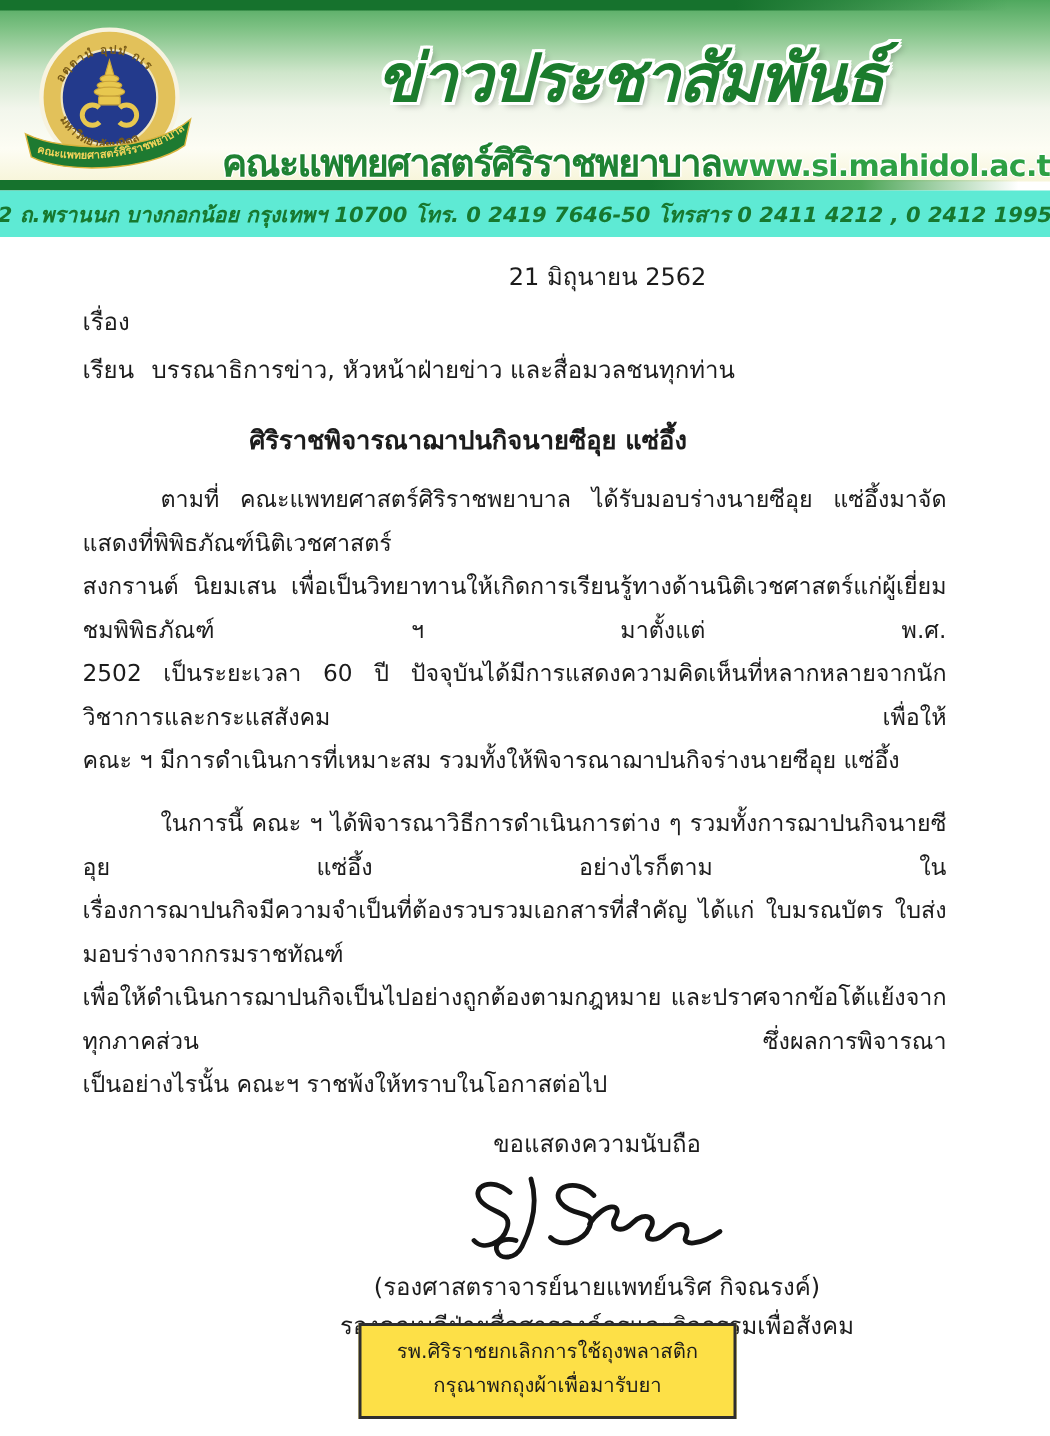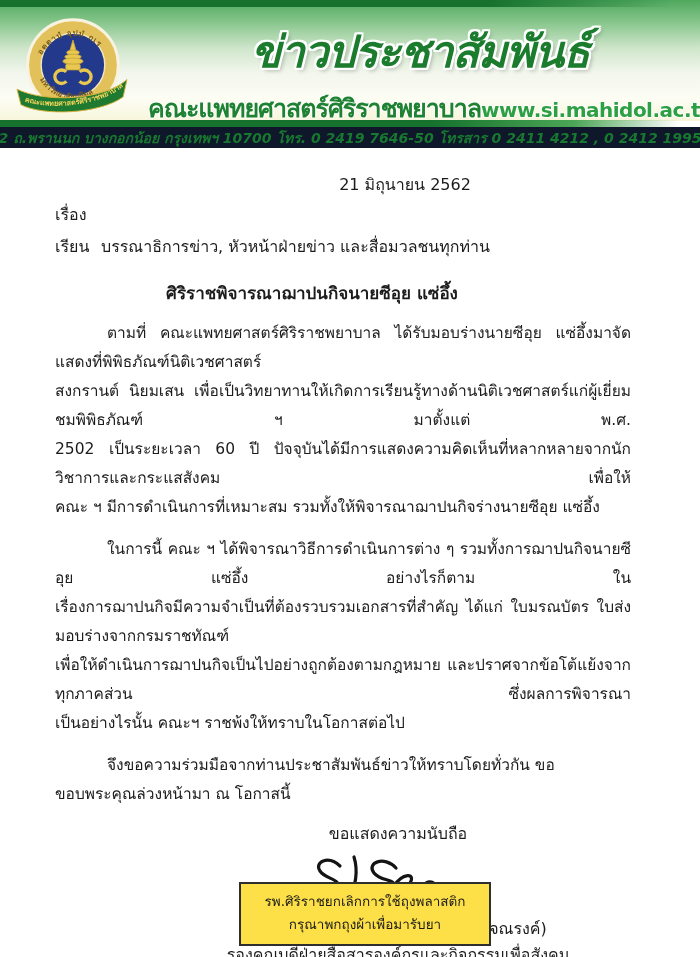--- a/index.html
+++ b/index.html
@@ -34,22 +34,22 @@
   }
   .head-web{
     font-size:20px;font-weight:bold;color:#2da044;letter-spacing:-.5px;white-space:nowrap;
     text-shadow:1px 0 0 #fff,-1px 0 0 #fff,0 1px 0 #fff,0 -1px 0 #fff;
   }
   .divider{
     position:absolute;top:120px;left:0;width:700px;height:7px;
     background:linear-gradient(90deg,#16722d 0%,#16722d 62%,#4ca556 82%,rgba(22,114,45,0) 97%);
   }
   .addressbar{
-    position:absolute;top:127px;left:0;width:700px;height:21px;
-    background:#0f172a;display:flex;align-items:center;justify-content:center;
+    position:absolute;top:127px;left:0;width:700px;height:31px;
+    background:#5eead4;display:flex;align-items:center;justify-content:center;
     font-size:14px;font-weight:bold;font-style:italic;color:#17782f;white-space:nowrap;
   }
   
   .content{position:absolute;top:158px;left:0;width:700px;}
   .date-line{margin-top:14px;text-align:center;transform:translateX(55px);font-size:16px;}
   .meta-row{display:flex;margin:4px 45px 0 55px;line-height:28px;font-size:16px;}
   .meta-row:first-of-type{margin-top:10px;}
   .meta-label{width:46px;flex:0 0 46px;}
   .headline{margin-top:18px;text-align:center;font-weight:bold;font-size:17px;transform:translateX(-38px);white-space:nowrap;}
   .para{margin:13px 69px 0 55px;font-size:15.5px;line-height:29px;}
@@ -135,23 +135,20 @@
     <div class="ln">คณะ ฯ มีการดำเนินการที่เหมาะสม รวมทั้งให้พิจารณาฌาปนกิจร่างนายซีอุย  แซ่อึ้ง</div>
   </div>
 
   <div class="para">
     <div class="ln jl indent">ในการนี้ คณะ ฯ ได้พิจารณาวิธีการดำเนินการต่าง ๆ รวมทั้งการฌาปนกิจนายซีอุย  แซ่อึ้ง  อย่างไรก็ตาม ใน</div>
     <div class="ln jl">เรื่องการฌาปนกิจมีความจำเป็นที่ต้องรวบรวมเอกสารที่สำคัญ ได้แก่ ใบมรณบัตร ใบส่งมอบร่างจากกรมราชทัณฑ์</div>
     <div class="ln jl">เพื่อให้ดำเนินการฌาปนกิจเป็นไปอย่างถูกต้องตามกฎหมาย และปราศจากข้อโต้แย้งจากทุกภาคส่วน  ซึ่งผลการพิจารณา</div>
     <div class="ln">เป็นอย่างไรนั้น คณะฯ  ราชพ้งให้ทราบในโอกาสต่อไป</div>
   </div>
 
-  <div class="para">
-    <div class="ln indent">จึงขอความร่วมมือจากท่านประชาสัมพันธ์ข่าวให้ทราบโดยทั่วกัน   ขอขอบพระคุณล่วงหน้ามา ณ โอกาสนี้</div>
-  </div>
 
   <div class="sign-block">
     <div class="closing">ขอแสดงความนับถือ</div>
     <svg class="sig-svg" width="180" height="62" viewBox="0 0 180 62">
       <g fill="none" stroke="#141414" stroke-width="3.2" stroke-linecap="round" stroke-linejoin="round">
         <path d="M32,14 C20,3 6,10 12,19 C18,28 34,26 30,38 C27,48 14,53 8,46"></path>
         <path d="M46,5 C50,18 48,34 40,50 C36,58 25,60 23,52 C22,46 30,44 36,46"></path>
         <path d="M88,16 C76,3 58,11 66,21 C74,31 90,25 85,37 C81,47 66,51 59,44"></path>
         <path d="M85,35 C95,20 108,21 102,31 C98,38 106,42 114,34 C122,26 131,31 125,39 C120,46 129,48 137,40 C145,32 153,35 149,44 C147,49 158,50 172,40"></path>
       </g>

